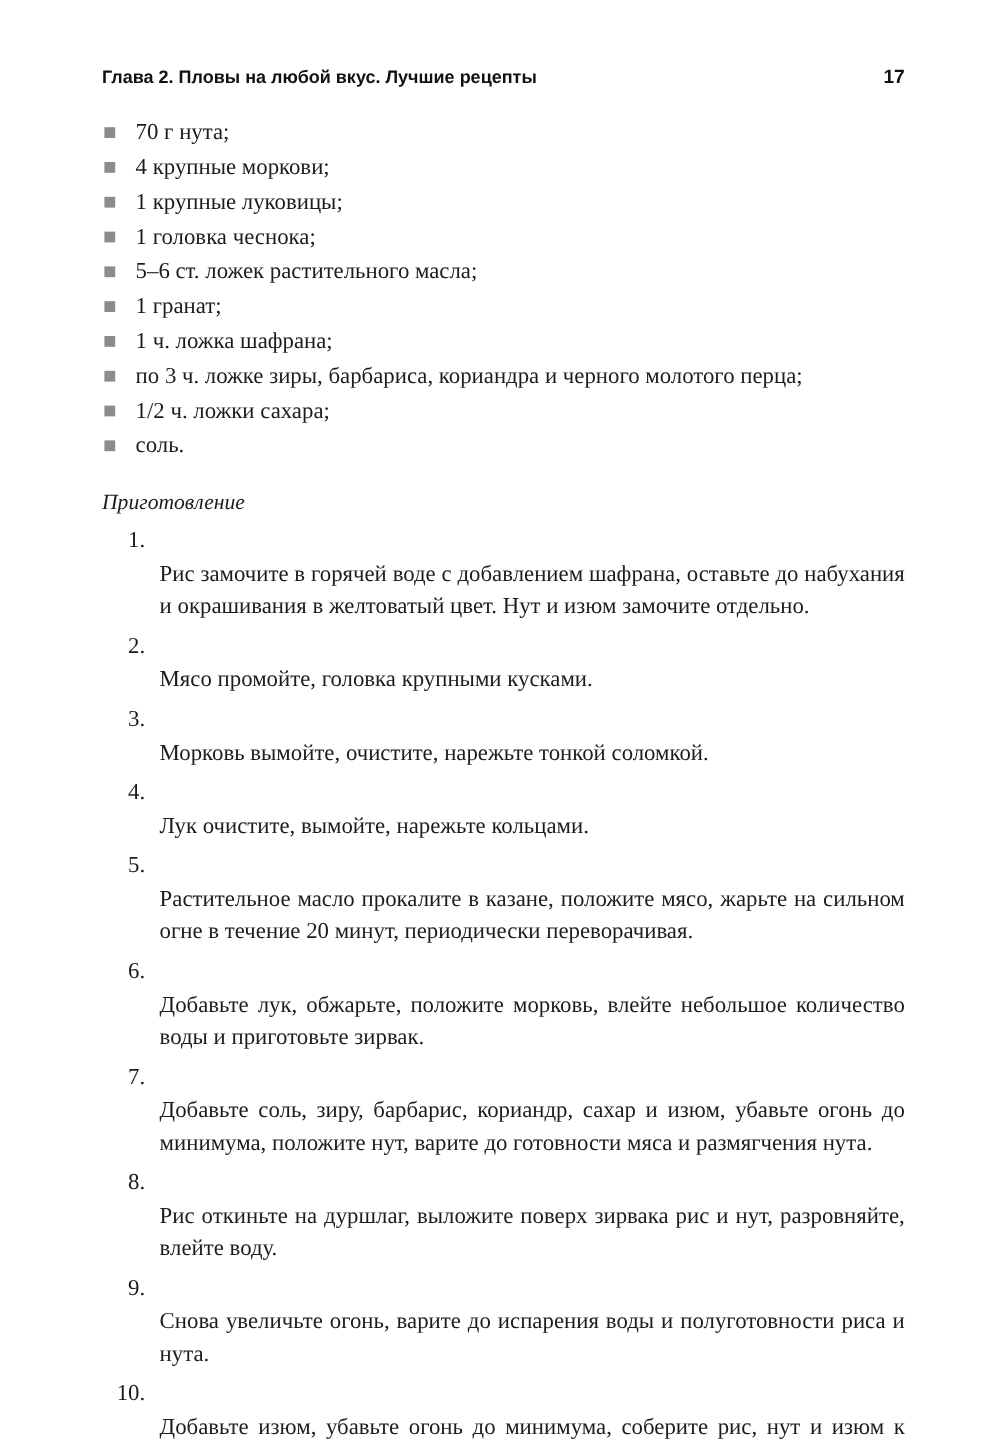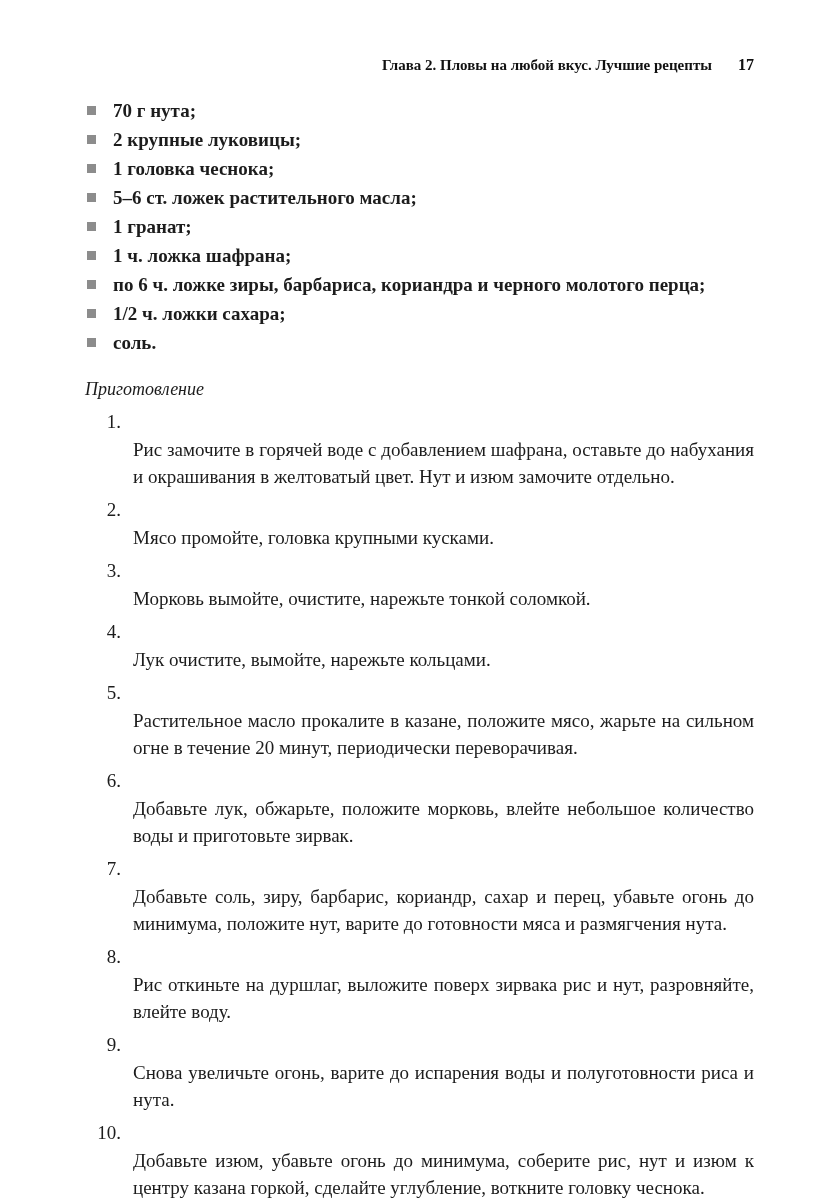--- a/index.html
+++ b/index.html
@@ -6,28 +6,28 @@
   body {
     width:830px; height:1200px;
     background:#ffffff;
     color:#1c1c1c;
     font-family:"Liberation Serif", serif;
     overflow:hidden;
   }
   .page { padding:56px 76px 0 85px; box-sizing:border-box; }
 
   .running-head {
-    display:flex; justify-content:flex-end; align-items:baseline;
-    font-family:Liberation Serif, serif;
+    display:flex; justify-content:space-between; align-items:baseline;
+    font-family:Liberation Sans, sans-serif;
     font-weight:bold; font-size:15px; color:#111;
     margin-bottom:22px;
   }
   .running-head .page-num { margin-left:26px; font-size:16px; }
 
-  ul.ingredients { list-style:none; margin:0; padding:0;font-weight:bold; }
+  ul.ingredients { list-style:none; margin:0; padding:0; }
   ul.ingredients li {
     position:relative;
     padding-left:28px;
     font-size:19px;
     line-height:29px;
     text-align:left;
   }
   .sq {
     position:absolute; left:2px; top:10px;
     width:9px; height:9px; background:#8c8c8c;
@@ -62,24 +62,28 @@
     <span class="page-num">17</span>
   </div>
 
   <ul class="ingredients">
 
       <li>
         <span class="sq"></span>
         <span>70 г нута;</span>
       </li>
 
+      <li>
+        <span class="sq"></span>
+        <span>4 крупные моркови;</span>
+      </li>
 
       <li>
         <span class="sq"></span>
-        <span>2 крупные луковицы;</span>
+        <span>1 крупные луковицы;</span>
       </li>
 
       <li>
         <span class="sq"></span>
         <span>1 головка чеснока;</span>
       </li>
 
 
       <li>
         <span class="sq"></span>
@@ -92,21 +96,21 @@
         <span>1 гранат;</span>
       </li>
 
       <li>
         <span class="sq"></span>
         <span>1 ч. ложка шафрана;</span>
       </li>
 
       <li>
         <span class="sq"></span>
-        <span>по 6 ч. ложке зиры, барбариса, кориандра и черного молотого перца;</span>
+        <span>по 3 ч. ложке зиры, барбариса, кориандра и черного молотого перца;</span>
       </li>
 
       <li>
         <span class="sq"></span>
         <span>1/2 ч. ложки сахара;</span>
       </li>
 
       <li>
         <span class="sq"></span>
         <span>соль.</span>
@@ -142,21 +146,21 @@
         <span class="txt">Растительное масло прокалите в казане, положите мясо, жарьте на сильном огне в течение 20 минут, периодически переворачивая.</span>
       </li>
 
       <li>
         <span class="num">6.</span>
         <span class="txt">Добавьте лук, обжарьте, положите морковь, влейте небольшое количество воды и приготовьте зирвак.</span>
       </li>
 
       <li>
         <span class="num">7.</span>
-        <span class="txt">Добавьте соль, зиру, барбарис, кориандр, сахар и перец, убавьте огонь до минимума, положите нут, варите до готовности мяса и размягчения нута.</span>
+        <span class="txt">Добавьте соль, зиру, барбарис, кориандр, сахар и изюм, убавьте огонь до минимума, положите нут, варите до готовности мяса и размягчения нута.</span>
       </li>
 
       <li>
         <span class="num">8.</span>
         <span class="txt">Рис откиньте на дуршлаг, выложите поверх зирвака рис и нут, разровняйте, влейте воду.</span>
       </li>
 
       <li>
         <span class="num">9.</span>
         <span class="txt">Снова увеличьте огонь, варите до испарения воды и полуготовности риса и нута.</span>

